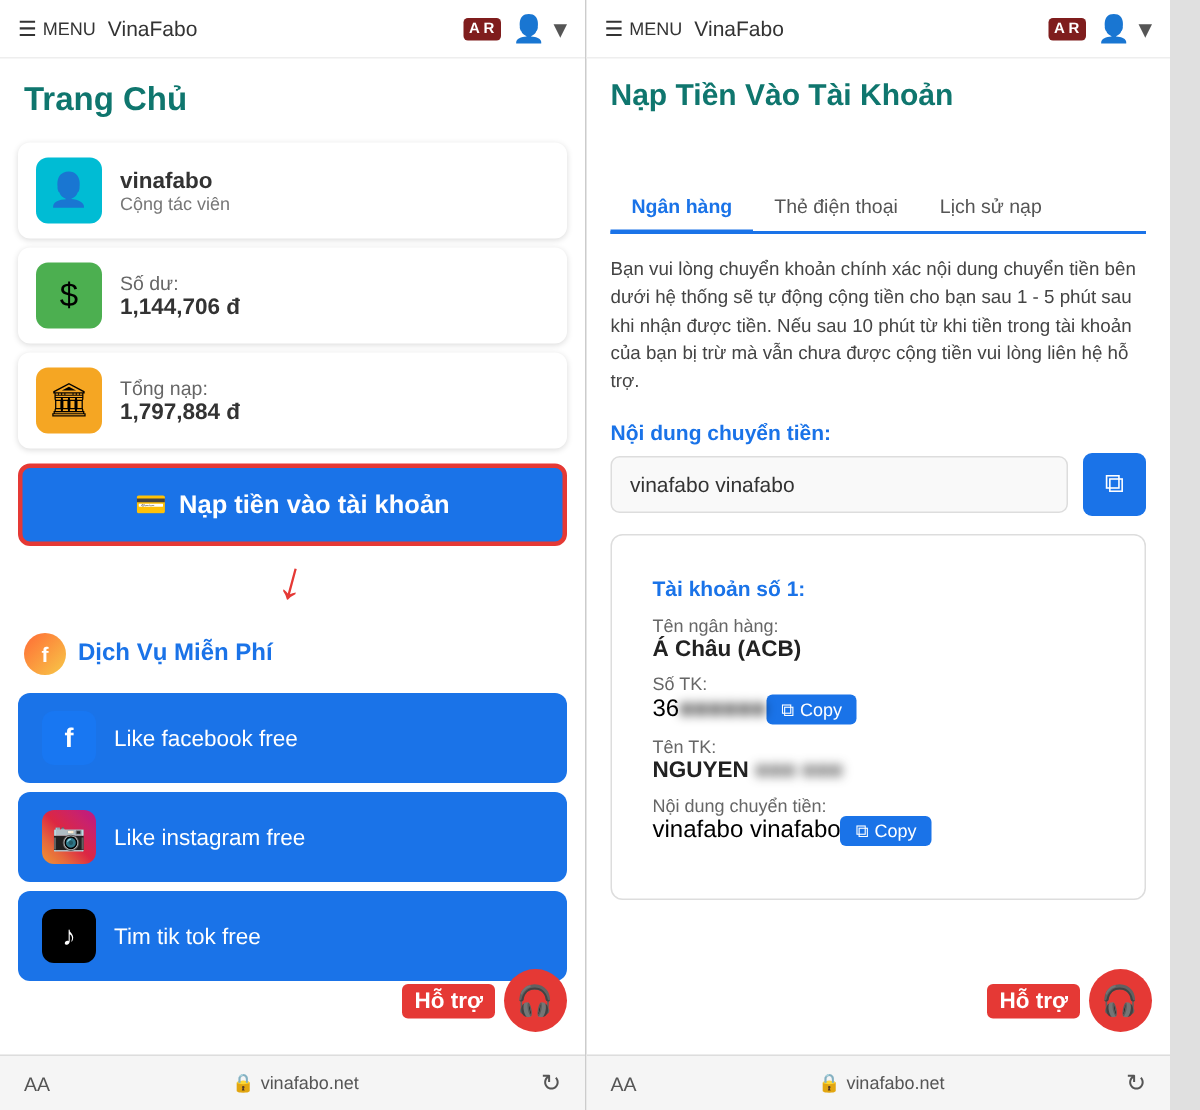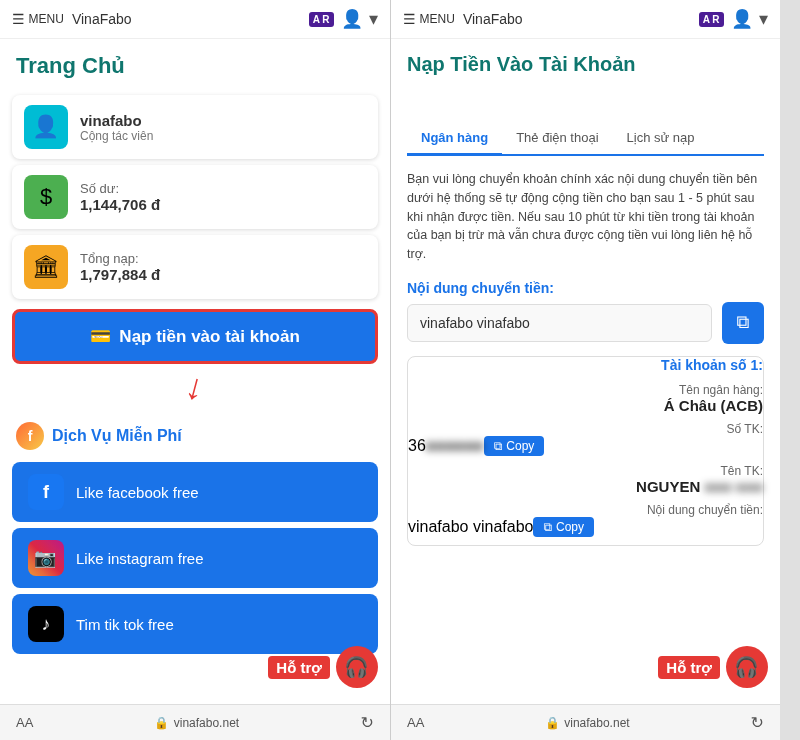--- a/index.html
+++ b/index.html
@@ -42,21 +42,21 @@
       color: #333;
     }
     .hamburger { font-size: 14px; }
     .top-bar-brand {
       font-size: 14px;
       color: #333;
       font-weight: 500;
       flex: 1;
     }
     .top-bar-lang {
-      background: #4c1d95;
+      background: #7f1d1d;
       color: #fff;
       font-size: 10px;
       padding: 2px 4px;
       border-radius: 3px;
       font-weight: bold;
     }
     .top-bar-user {
       font-size: 18px;
       color: #555;
     }
@@ -293,24 +293,23 @@
       justify-content: center;
       color: #fff;
       font-size: 18px;
       cursor: pointer;
       flex-shrink: 0;
     }
 
     
     .account-section {
       margin: 0 16px;
-      padding: 0;
+      padding: 27px;
       border: 1px solid #ddd;
       border-radius: 8px;
-      text-align: right;
     }
     .account-title {
       font-size: 14px;
       font-weight: bold;
       color: #1a73e8;
       margin-bottom: 10px;
     }
     .account-row {
       margin-bottom: 8px;
     }

